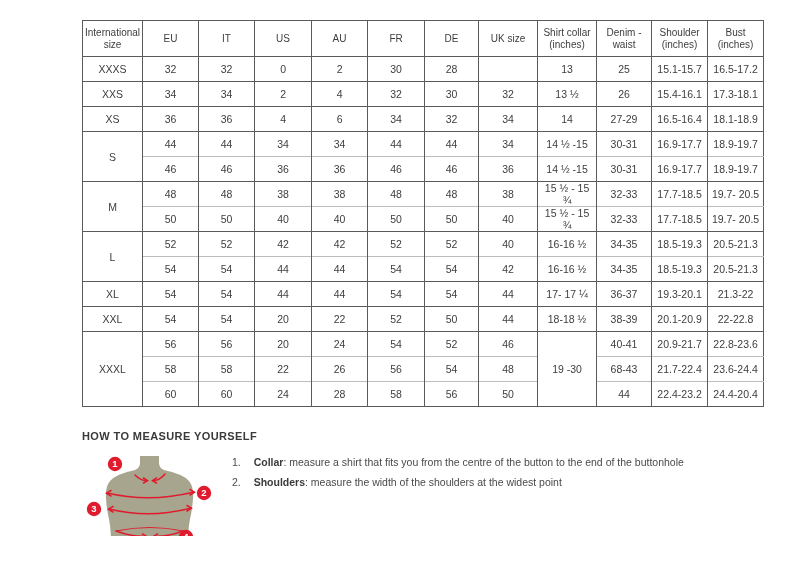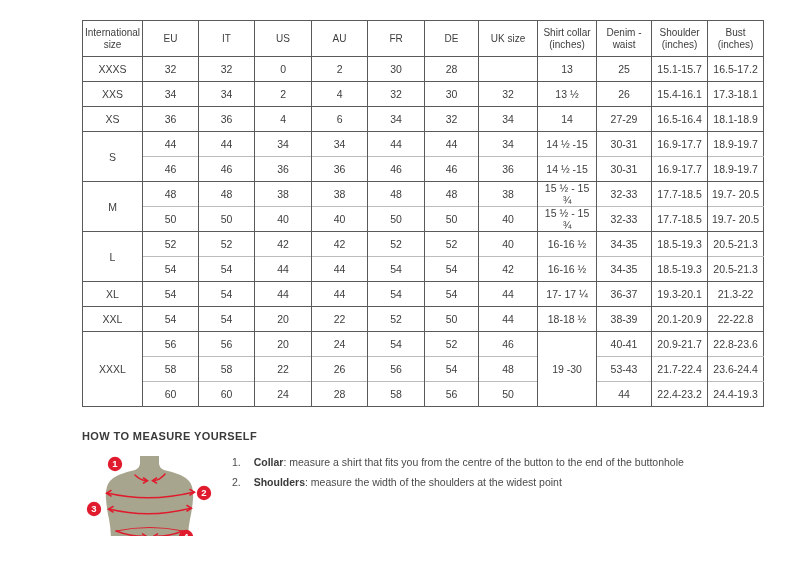--- a/index.html
+++ b/index.html
@@ -239,35 +239,35 @@
           <td>22.8-23.6</td>
         </tr>
         <tr>
           <td>58</td>
           <td>58</td>
           <td>22</td>
           <td>26</td>
           <td>56</td>
           <td>54</td>
           <td>48</td>
-          <td>53-43</td>
+          <td>68-43</td>
           <td>21.7-22.4</td>
           <td>23.6-24.4</td>
         </tr>
         <tr>
           <td>60</td>
           <td>60</td>
           <td>24</td>
           <td>28</td>
           <td>58</td>
           <td>56</td>
           <td>50</td>
           <td>44</td>
           <td>22.4-23.2</td>
-          <td>24.4-19.3</td>
+          <td>24.4-20.4</td>
         </tr>
       </tbody>
   </table>
 
   <div class="measure">
     <div class="measure-title">HOW TO MEASURE YOURSELF</div>
     <div class="measure-body">
       <div class="figure-wrap">
         <svg viewBox="0 0 130 118" width="130" height="118">
 

